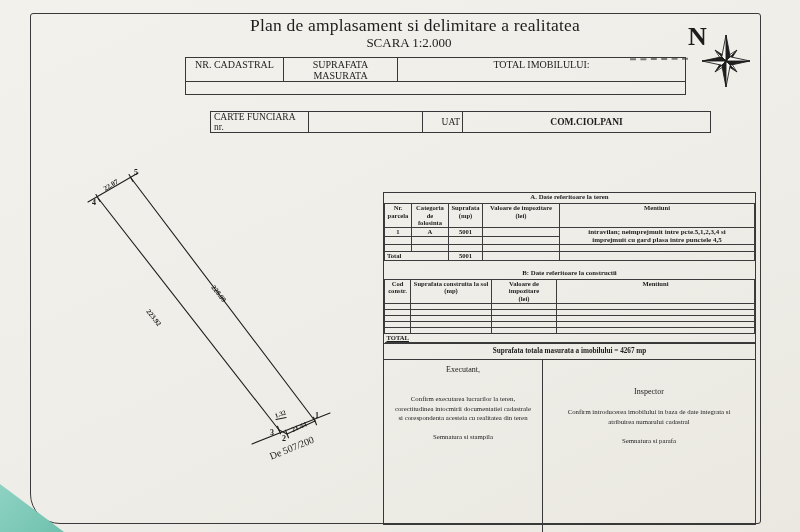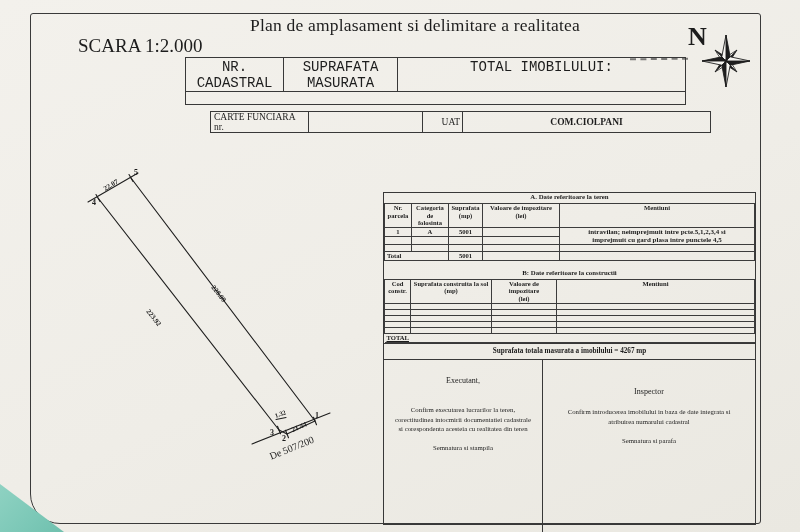--- a/index.html
+++ b/index.html
@@ -11,47 +11,47 @@
   
   .page-frame{position:absolute;left:30px;top:13px;width:729px;height:509px;
     border:1.6px solid #3a3a3a;border-radius:3px 3px 3px 30px;}
   .corner-teal{position:absolute;left:0;bottom:0;width:64px;height:48px;
     background:linear-gradient(135deg,#8fd2c2 0%,#7cc8b7 60%,#6fc0ae 100%);
     clip-path:polygon(0 0,100% 100%,0 100%);}
   .artifact{position:absolute;left:630px;top:58px;width:58px;height:0;
     border-top:2.5px dashed rgba(30,30,30,.55);transform:rotate(-.6deg);}
   
   .title{left:70px;top:15px;width:690px;text-align:center;font-size:17.5px;letter-spacing:.2px;}
-  .subtitle{left:78px;top:35px;width:690px;font-size:19px;}
+  .subtitle{left:64px;top:35px;width:690px;text-align:center;font-size:13px;}
   
   table{border-collapse:collapse;table-layout:fixed;}
   td{border:1.2px solid #383838;padding:0 2px;vertical-align:top;overflow:hidden;}
   .preline{white-space:pre-line;}
   
   .hdr-tbl{left:185px;top:57px;}
   .hdr-tbl table{width:500px;font-size:9.5px;}
   .hdr-tbl td{text-align:center;}
-  .hdr-lbl{font-size:14px;padding-top:1px;font-family:Liberation Mono, monospace;}
+  .hdr-lbl{font-size:10px;padding-top:1px;}
   .hdr-val{font-weight:bold;}
   .addr-val{text-align:left!important;padding-left:4px;line-height:1.15;}
   .carte-tbl{left:185px;top:111px;}
   .carte-tbl table{width:500px;font-size:9.5px;margin-left:25px;}
   .carte-tbl td{height:17px;vertical-align:middle;}
   
   .right-block{left:383px;top:192px;width:371px;height:331px;border:1.3px solid #383838;}
   .right-block table{width:100%;font-size:6.6px;font-weight:bold;}
   .right-block td{border:1px solid #3c3c3c;text-align:center;line-height:1.15;}
   .band{font-size:6.8px;height:10px;border-left:none!important;border-right:none!important;border-top:none!important;}
   .gap8{height:8px;}
   .summary{border-top:1.2px solid #383838;border-bottom:1.2px solid #383838;
     text-align:center;font-size:7.2px;font-weight:bold;padding:2px 0 3px;line-height:1.5;}
   .sig-row{display:flex;height:178px;}
   .sig-left{width:158px;border-right:1.2px solid #383838;text-align:center;}
   .sig-right{flex:1;text-align:center;}
-  .sig-title{font-size:8px;margin-top:16px;}
+  .sig-title{font-size:8px;margin-top:5px;}
   .sig-title2{font-size:8px;margin-top:27px;}
   .sig-body{font-size:6.8px;margin:20px auto 0;width:138px;line-height:1.35;}
   .sig-body2{font-size:6.8px;margin:11px auto 0;width:180px;line-height:1.35;}
   .sig-sign{font-size:6.8px;margin-top:11px;}
   svg text{font-family:"Liberation Serif",serif;fill:#1c1c1c;}
 </style>
 </head>
 <body>
 
 <div class="canvas">

